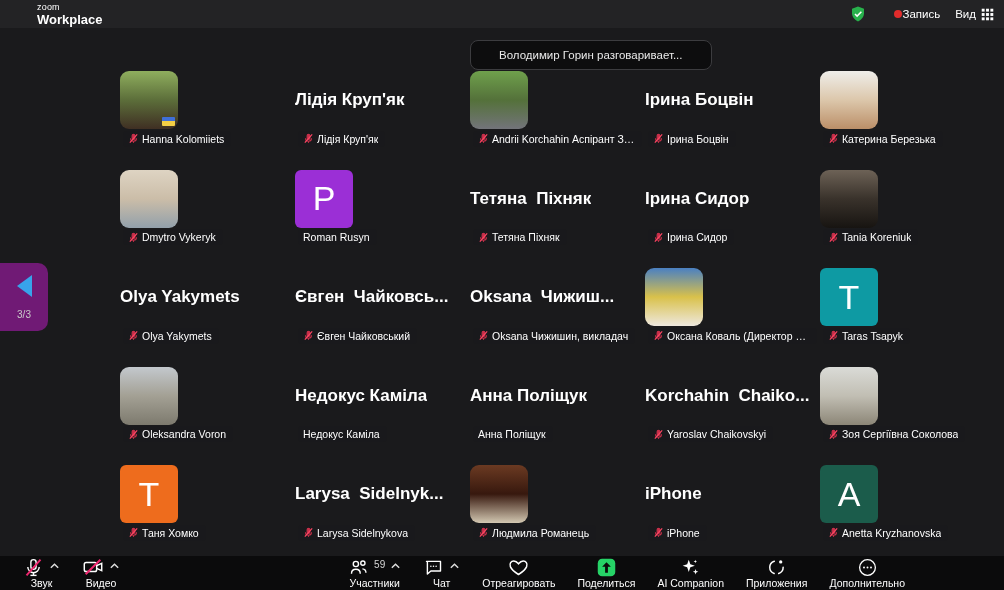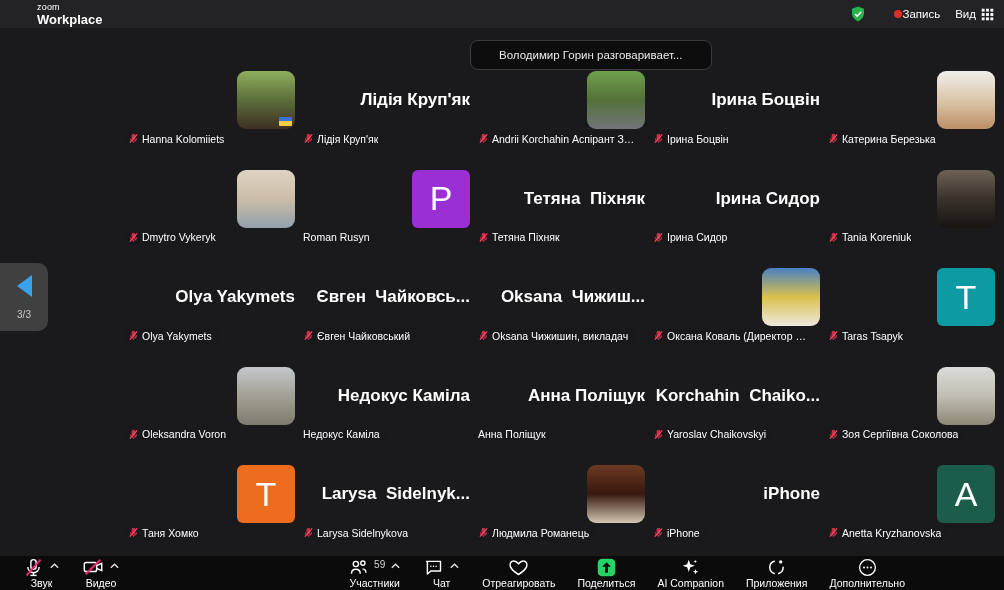--- a/index.html
+++ b/index.html
@@ -18,31 +18,31 @@
   .recdot{width:8px;height:8px;border-radius:50%;background:var(--record-red,#e02b2b);}
   .view{display:flex;align-items:center;gap:5px;cursor:pointer;}
   .iconwrap{display:inline-flex;align-items:center;}
 
   
   .stage{position:absolute;top:28px;left:0;right:0;bottom:34px;background:var(--stage-bg,#1a1a1c);overflow:hidden;}
 
   .toast{position:absolute;left:470px;top:12px;z-index:5;background:#0d0d0e;border:1px solid #3c3c3f;
          border-radius:8px;padding:8px 28px;font-size:11.5px;color:#e9e9e9;white-space:nowrap;}
 
-  .pagenav{position:absolute;left:0;top:235px;width:48px;height:68px;background:#404040;
+  .pagenav{position:absolute;left:0;top:235px;width:48px;height:68px;background:#701a75;
            border-radius:0 10px 10px 0;display:flex;flex-direction:column;align-items:center;
            justify-content:center;gap:12px;cursor:pointer;z-index:4;}
   .tri{width:0;height:0;border-top:11px solid transparent;border-bottom:11px solid transparent;
        border-right:15px solid var(--arrow-blue,#38a3ea);}
   .pageind{font-size:10px;color:#c9c9c9;}
 
   
   .grid{position:absolute;left:120px;top:23px;width:875px;display:grid;
         grid-template-columns:repeat(5,175px);grid-auto-rows:98.5px;}
-  .tile{position:relative;display:flex;align-items:center;justify-content:flex-end;overflow:hidden;cursor:pointer;}
+  .tile{position:relative;display:flex;align-items:center;justify-content:flex-start;overflow:hidden;cursor:pointer;}
   .photo{width:58px;height:58px;border-radius:9px;position:relative;flex:0 0 auto;}
   .flag{position:absolute;right:3px;bottom:3px;width:13px;height:9px;border-radius:1px;
         background:linear-gradient(#3f6fd8 50%,#f3cf45 50%);}
   .initial{width:58px;height:58px;border-radius:6px;display:flex;align-items:center;justify-content:center;
            font-size:34px;font-weight:400;color:#fff;}
   .bigname{font-size:17px;font-weight:700;color:#fff;white-space:pre;text-align:center;max-width:173px;overflow:hidden;}
   .pill{position:absolute;left:3px;bottom:3px;max-width:169px;display:flex;align-items:center;gap:3px;
         background:rgba(26,26,28,.82);border-radius:4px;padding:2px 7px 2px 5px;}
   .pillname{font-size:10.5px;line-height:12px;color:#fff;white-space:nowrap;overflow:hidden;text-overflow:ellipsis;}
   .micwrap{display:inline-flex;flex:0 0 auto;}

